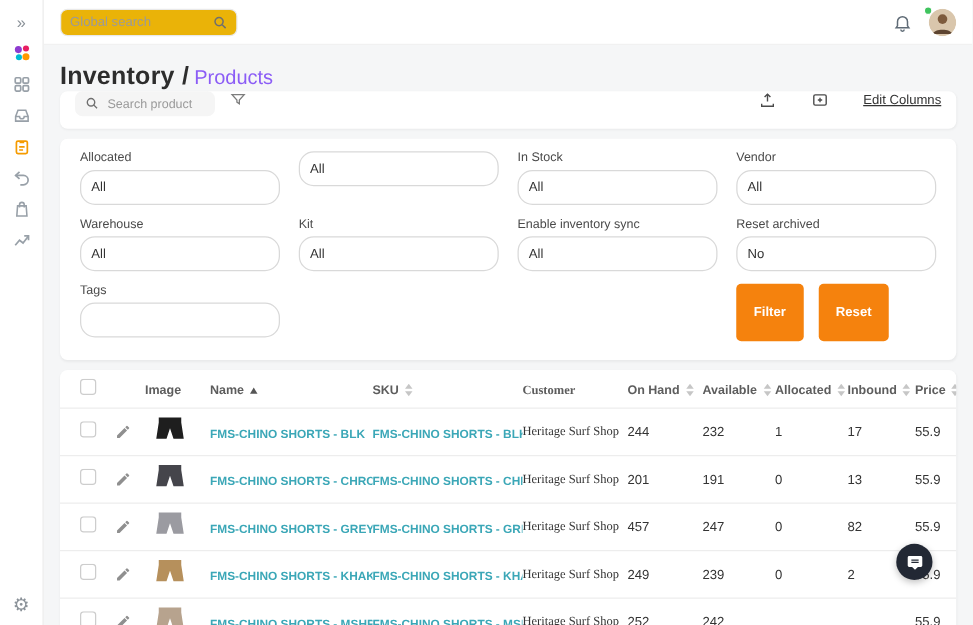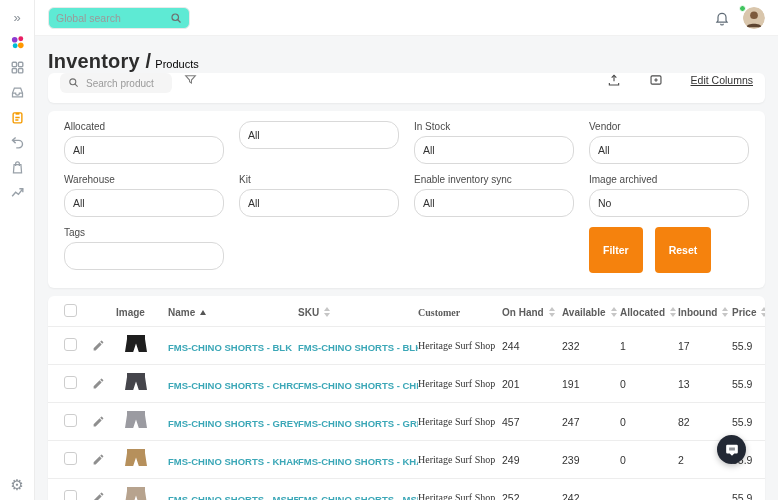--- a/index.html
+++ b/index.html
@@ -25,21 +25,21 @@
   .side-spacer { flex:1; }
   .gear-glyph { font-size:15px; color:#8b9299; line-height:1; }
 
   
   .topbar {
     position:absolute; left:35px; top:0; right:0; height:36px;
     background:#fff; display:flex; align-items:center;
     padding:0 13px; z-index:5; border-bottom:1px solid #f1f1f1;
   }
   .global-search {
-    width:142px; height:22px; background:#5eead4; border:1px solid #e9e9e9;
+    width:142px; height:22px; background:#eab308; border:1px solid #e9e9e9;
     border-radius:6px; display:flex; align-items:center; padding:0 7px; gap:6px;
   }
   .global-search input {
     flex:1; border:none; background:transparent; outline:none;
     font-family:"Liberation Sans", sans-serif; font-size:10.5px; color:#444; min-width:0;
   }
   .global-search input::placeholder { color:#9a9a9a; }
   .gs-icon { width:12px; height:12px; color:#6f6f6f; flex:none; }
   .topbar-right { margin-left:auto; display:flex; align-items:center; gap:13px; }
   .bell-wrap { position:relative; width:16px; height:16px; color:#5f6b76; cursor:pointer; }
@@ -50,21 +50,21 @@
     border-radius:50%; border:1px solid #fff;
   }
 
   
   .main {
     position:absolute; left:35px; top:36px; right:0; bottom:0;
     padding:10px 13px 0; overflow:hidden;
   }
   .header-row { display:flex; align-items:baseline; margin:4px 0 0; }
   .page-title { font-size:20px; font-weight:bold; color:#2d2d2d; letter-spacing:0.2px; }
-  .page-subtitle { font-size:11px; color:#000000; margin-left:4px; }
+  .page-subtitle { font-size:16px; color:#8b5cf6; margin-left:4px; }
   .create-btn {
     margin-left:auto; align-self:center; border:none; cursor:pointer;
     color:#fff; font-family:"Liberation Sans",sans-serif;
     font-size:10px; font-weight:bold; padding:7px 17px; border-radius:3px;
   }
 
   .card { background:#fff; border-radius:6px; box-shadow:0 1px 2px rgba(0,0,0,0.05); }
 
   
   .toolbar-card { height:30px; display:flex; align-items:flex-start; padding:0 12px; margin-bottom:8px; }
@@ -286,21 +286,21 @@
       </div>
       <div class="field">
         <span class="field-label">Kit</span>
         <div class="field-select">All</div>
       </div>
       <div class="field">
         <span class="field-label">Enable inventory sync</span>
         <div class="field-select">All</div>
       </div>
       <div class="field">
-        <span class="field-label">Image archived</span>
+        <span class="field-label">Reset archived</span>
         <div class="field-select">No</div>
       </div>
       <div class="field">
         <span class="field-label">Tags</span>
         <div class="field-select"></div>
       </div>
       <div class="filters-actions">
         <button class="orange-btn" style="background: rgb(245, 130, 13);">Filter</button>
         <button class="orange-btn" style="background: rgb(245, 130, 13);">Reset</button>
       </div>

